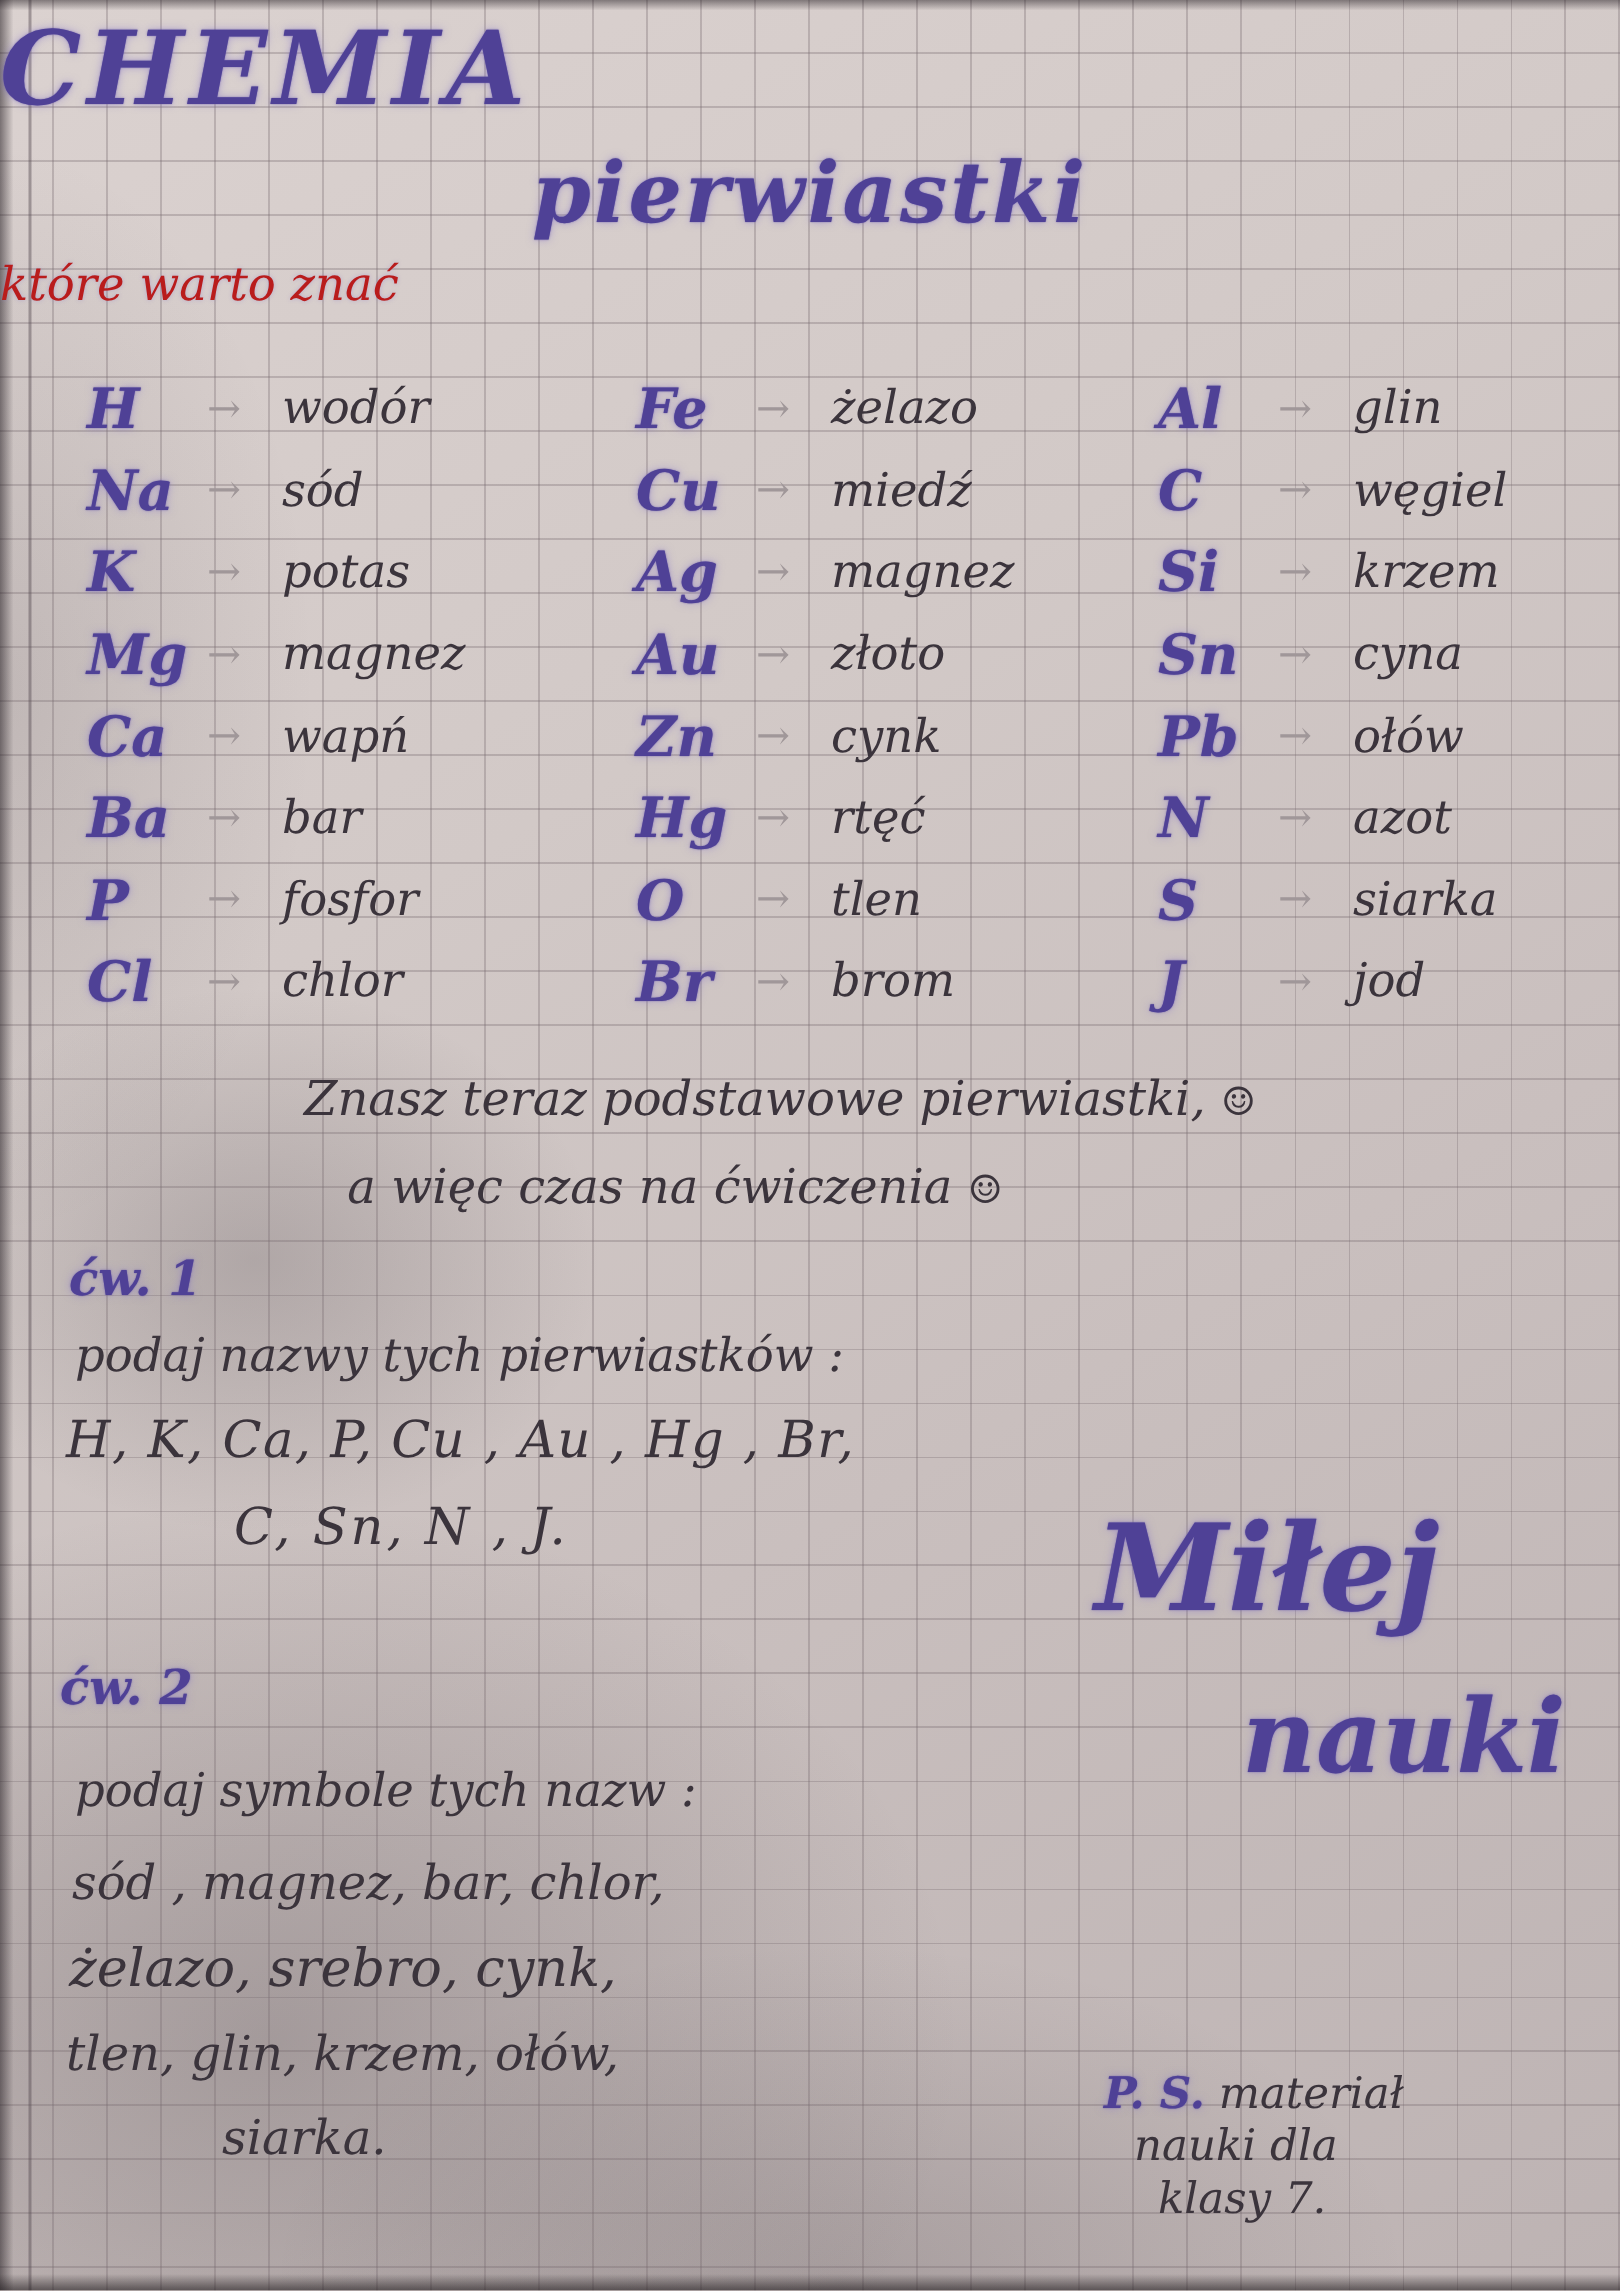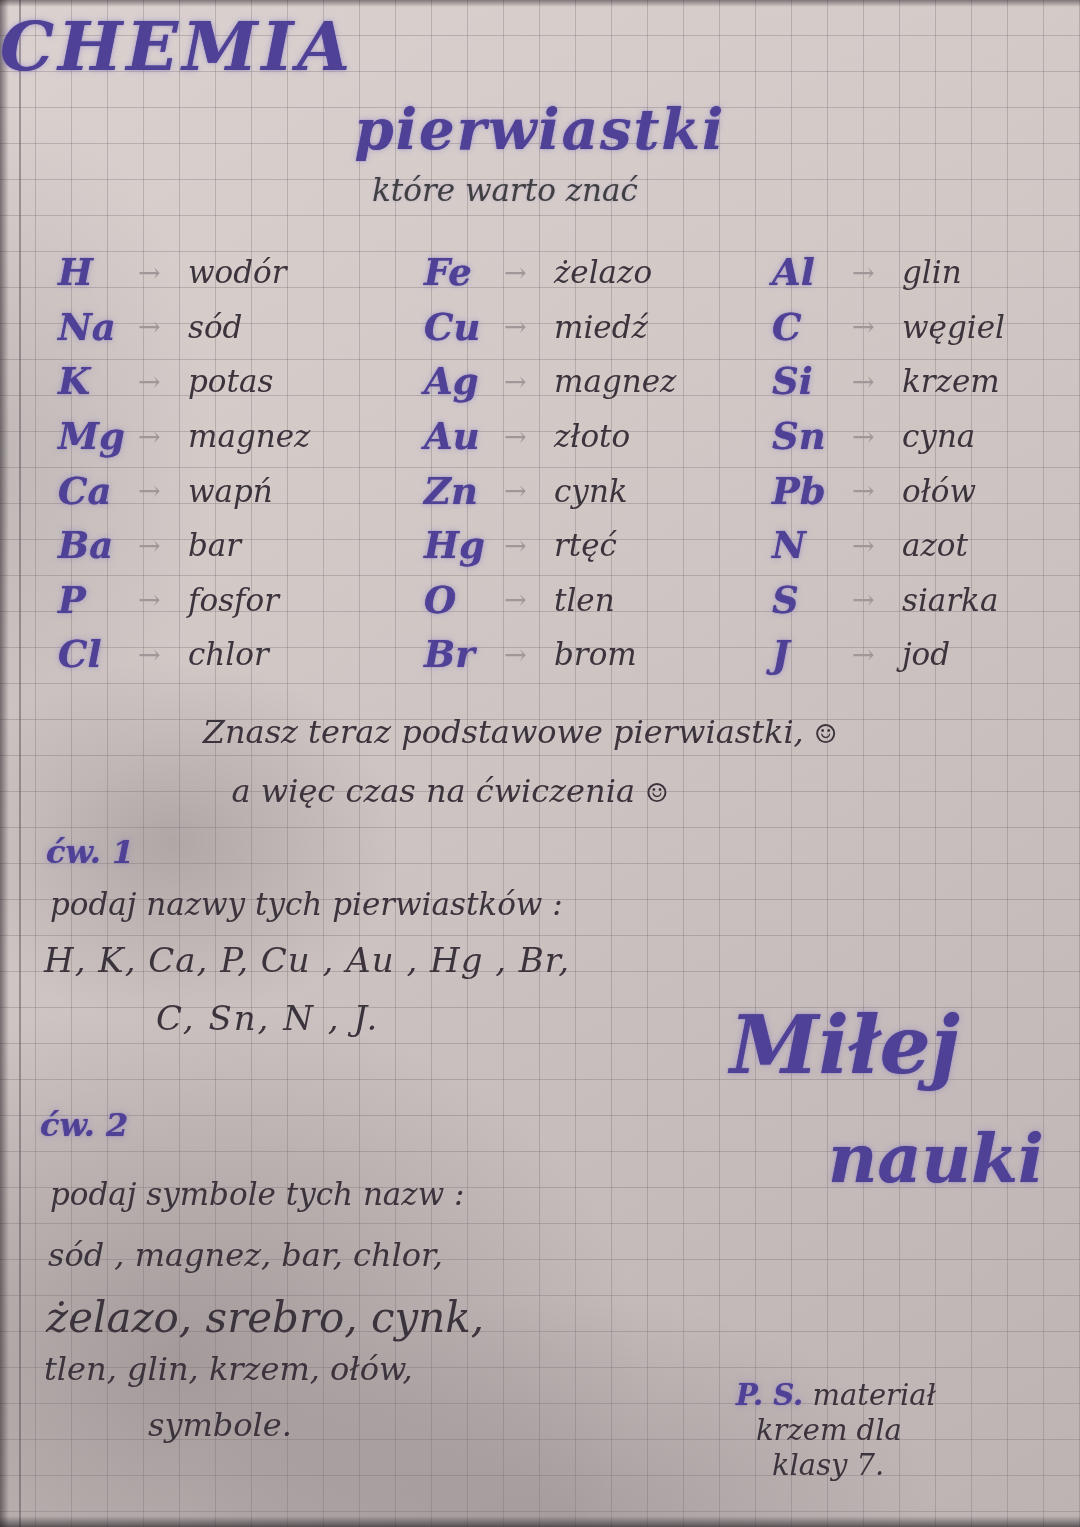--- a/index.html
+++ b/index.html
@@ -29,21 +29,21 @@
 
   .purple{color:#4f4196;text-shadow:0 0 6px rgba(135,116,200,0.55), 0 0 1px rgba(79,65,150,0.9);}
   .pen{color:#3b343c;}
   .arrow{color:#a09799;font-style:normal;}
 
   .abs{position:absolute;}
   .page-title{left:0;top:6px;width:1080px;text-align:left;
     font-size:68px;font-weight:bold;letter-spacing:4px;}
   .page-subtitle{left:0;top:96px;width:1080px;text-align:center;
     font-size:56px;font-weight:bold;letter-spacing:2px;}
-  .page-tagline{left:0;top:172px;width:1010px;text-align:center;font-size:31px;color:#404040;
+  .page-tagline{left:0;top:172px;width:1010px;font-size:31px;color:#b91c1c;
     text-shadow:0 0 3px rgba(135,116,200,0.4);}
 
   .col{position:absolute;display:flex;flex-direction:column;}
   .col1{left:58px;top:245px;}
   .col2{left:424px;top:245px;}
   .col3{left:772px;top:245px;}
   .row{height:54.6px;display:flex;align-items:center;}
   .sym{width:80px;font-size:37px;font-weight:bold;}
   .arr{width:50px;font-size:27px;}
   .nm{font-size:31px;white-space:nowrap;}
@@ -54,21 +54,21 @@
 
   .ex-label{font-size:32px;font-weight:bold;}
   .ex1-label{left:46px;top:833px;}
   .ex1-prompt{left:50px;top:886px;font-size:31px;white-space:nowrap;}
   .ex1-l1{left:44px;top:940px;font-size:34px;white-space:nowrap;letter-spacing:1px;}
   .ex1-l2{left:156px;top:998px;font-size:34px;white-space:nowrap;letter-spacing:2px;}
 
   .ex2-label{left:40px;top:1106px;}
   .ex2-prompt{left:50px;top:1176px;font-size:31px;white-space:nowrap;}
   .ex2-l1{left:48px;top:1236px;font-size:32px;white-space:nowrap;}
-  .ex2-l2{left:46px;top:1293px;font-size:42px;white-space:nowrap;text-align:center;}
+  .ex2-l2{left:46px;top:1293px;font-size:35px;white-space:nowrap;text-align:center;}
   .ex2-l3{left:44px;top:1350px;font-size:32px;white-space:nowrap;}
   .ex2-l4{left:148px;top:1406px;font-size:32px;white-space:nowrap;}
 
   .closing1{left:730px;top:998px;font-size:80px;font-weight:bold;}
   .closing2{left:828px;top:1118px;font-size:68px;font-weight:bold;}
 
   .ps{left:736px;top:1378px;width:330px;font-size:29px;line-height:35px;}
   .ps .l2{padding-left:16px;}
   .ps .l3{padding-left:20px;}
   .ps .l4{padding-left:36px;}
@@ -227,25 +227,25 @@
 <div class="abs ex-label ex1-label purple">ćw. 1</div>
 <div class="abs ex1-prompt pen">podaj nazwy tych pierwiastków :</div>
 <div class="abs ex1-l1 pen">H, K, Ca, P, Cu , Au , Hg , Br,</div>
 <div class="abs ex1-l2 pen">C, Sn, N , J.</div>
 
 <div class="abs ex-label ex2-label purple">ćw. 2</div>
 <div class="abs ex2-prompt pen">podaj symbole tych nazw :</div>
 <div class="abs ex2-l1 pen">sód , magnez, bar, chlor,</div>
 <div class="abs ex2-l2 pen">żelazo, srebro, cynk,</div>
 <div class="abs ex2-l3 pen">tlen, glin, krzem, ołów,</div>
-<div class="abs ex2-l4 pen">symbole.</div>
+<div class="abs ex2-l4 pen">siarka.</div>
 
 <div class="abs closing1 purple">Miłej</div>
 <div class="abs closing2 purple">nauki</div>
 
 <div class="abs ps pen">
   <div class="l1">
     <span class="purple" style="font-weight:bold;">P. S.</span>
     <span>materiał</span>
   </div>
-  <div class="l3">krzem dla</div>
+  <div class="l3">nauki dla</div>
   <div class="l4">klasy 7.</div>
 </div>
 
 </body></html>

